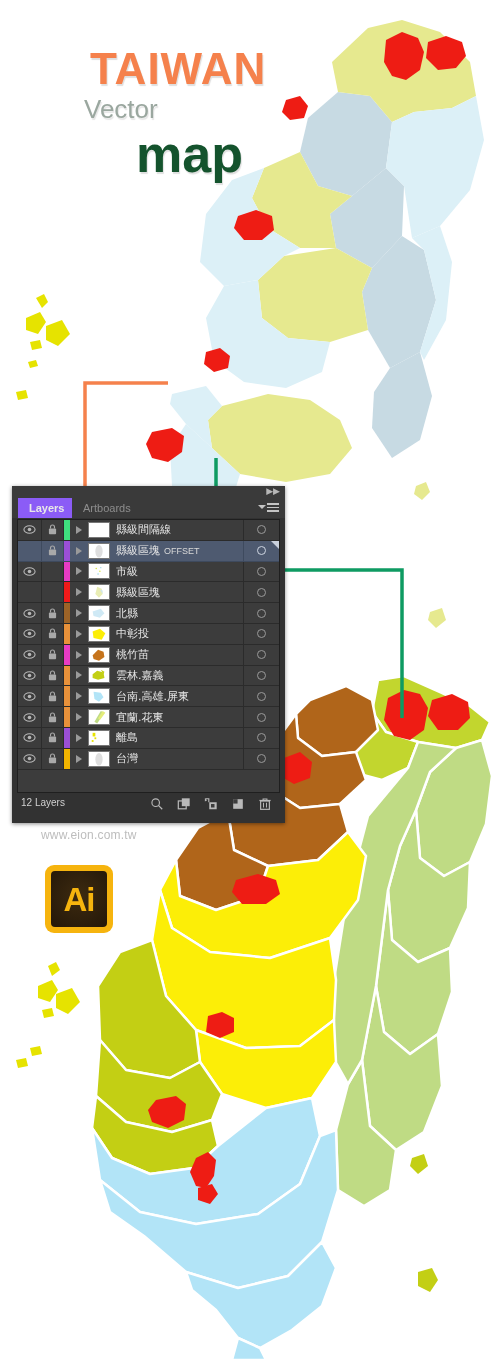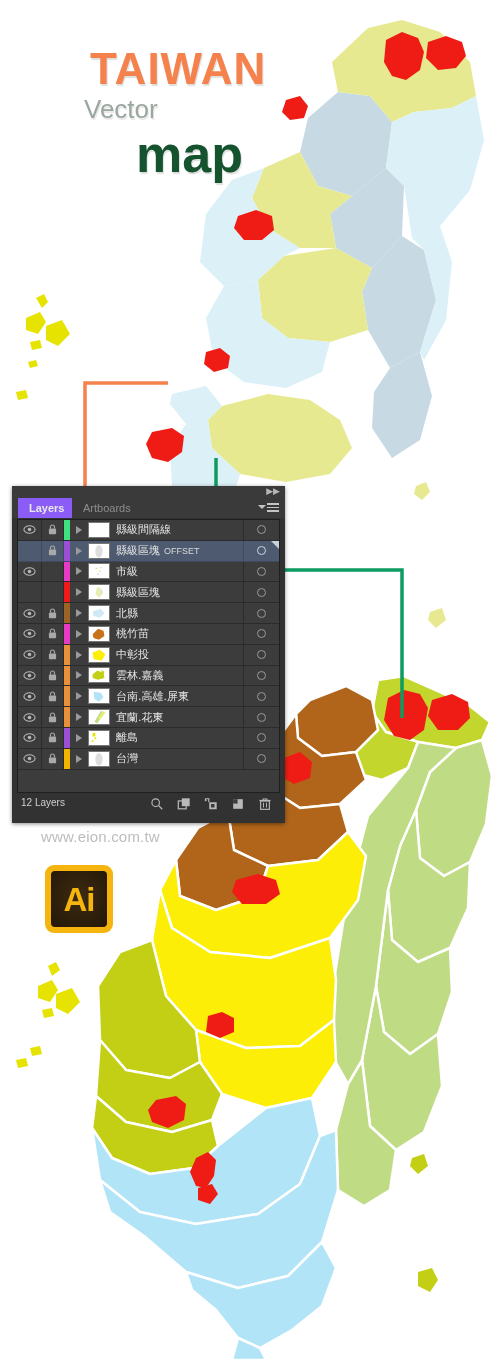--- a/index.html
+++ b/index.html
@@ -17,21 +17,21 @@
             letter-spacing:1px;color:#F5814C;text-shadow:1px 2px 1px rgba(0,0,0,.13);}
   .t-vector{position:absolute;left:28px;top:50px;font-size:26px;color:#9aa79f;
             text-shadow:1px 2px 1px rgba(0,0,0,.10);}
   .t-map{position:absolute;left:80px;top:80px;font-size:52px;font-weight:bold;
          color:#14532d;text-shadow:1px 2px 1px rgba(0,0,0,.13);}
 
   
   .callout{position:absolute;}
 
   
-  .website{position:absolute;left:41px;top:828px;font-size:15px;color:#bdbdbd;
+  .website{position:absolute;left:41px;top:828px;font-size:12px;color:#bdbdbd;
            text-shadow:1px 1px 0 rgba(255,255,255,.9);letter-spacing:.2px;}
 
   
   .aiicon{position:absolute;left:45px;top:865px;width:68px;height:68px;border-radius:9px;
           background:#F6B40E;padding:0;box-sizing:border-box;}
   .aiicon .inner{position:absolute;left:6px;top:6px;right:6px;bottom:6px;border-radius:4px;
      background:radial-gradient(circle at 50% 45%, #3d2a10 0%, #2b1d0b 70%, #241708 100%);
      display:flex;align-items:center;justify-content:center;}
   .aiicon .glyph{color:#F6B40E;font-size:33px;font-weight:bold;line-height:1;
                  font-family:"Liberation Sans",sans-serif;letter-spacing:-1px;}
@@ -340,53 +340,53 @@
               <ellipse cx="7" cy="5" rx="6.2" ry="4.2" fill="none" stroke="#b8b8b8" stroke-width="1.2"></ellipse>
               <circle cx="7" cy="5" r="2" fill="#b8b8b8"></circle>
             </svg>
           </div>
           <div class="c-lock">
             <svg class="lock" viewBox="0 0 10 12">
               <rect x="1" y="5" width="8" height="6.2" rx="1" fill="#a9a9a9"></rect>
               <path d="M2.8 5 L2.8 3.2 A2.2 2.2 0 0 1 7.2 3.2 L7.2 5" fill="none" stroke="#a9a9a9" stroke-width="1.3"></path>
             </svg>
           </div>
+          <div class="c-strip" style="background:#E8913A"></div>
+          <div class="c-arrow">
+            <span class="arrow"></span>
+          </div>
+          <div class="c-thumb"><svg viewBox="0 0 22 16">
+              <path d="M4 5 L12 2 L18 7 L14 14 L5 12 Z" fill="#FCEE07"></path>
+            </svg></div>
+          <div class="c-name"><span>中彰投</span></div>
+          <div class="c-target">
+            <span class="tgt"></span>
+          </div>
+        </div>
+        <div class="row">
+          <div class="c-eye">
+            <svg class="eye" viewBox="0 0 14 10">
+              <ellipse cx="7" cy="5" rx="6.2" ry="4.2" fill="none" stroke="#b8b8b8" stroke-width="1.2"></ellipse>
+              <circle cx="7" cy="5" r="2" fill="#b8b8b8"></circle>
+            </svg>
+          </div>
+          <div class="c-lock">
+            <svg class="lock" viewBox="0 0 10 12">
+              <rect x="1" y="5" width="8" height="6.2" rx="1" fill="#a9a9a9"></rect>
+              <path d="M2.8 5 L2.8 3.2 A2.2 2.2 0 0 1 7.2 3.2 L7.2 5" fill="none" stroke="#a9a9a9" stroke-width="1.3"></path>
+            </svg>
+          </div>
           <div class="c-strip" style="background:#E83BC4"></div>
           <div class="c-arrow">
             <span class="arrow"></span>
           </div>
           <div class="c-thumb"><svg viewBox="0 0 22 16">
               <path d="M4 8 L10 2 L16 4 L17 10 L11 14 L5 12 Z" fill="#C6741C"></path>
             </svg></div>
           <div class="c-name"><span>桃竹苗</span></div>
-          <div class="c-target">
-            <span class="tgt"></span>
-          </div>
-        </div>
-        <div class="row">
-          <div class="c-eye">
-            <svg class="eye" viewBox="0 0 14 10">
-              <ellipse cx="7" cy="5" rx="6.2" ry="4.2" fill="none" stroke="#b8b8b8" stroke-width="1.2"></ellipse>
-              <circle cx="7" cy="5" r="2" fill="#b8b8b8"></circle>
-            </svg>
-          </div>
-          <div class="c-lock">
-            <svg class="lock" viewBox="0 0 10 12">
-              <rect x="1" y="5" width="8" height="6.2" rx="1" fill="#a9a9a9"></rect>
-              <path d="M2.8 5 L2.8 3.2 A2.2 2.2 0 0 1 7.2 3.2 L7.2 5" fill="none" stroke="#a9a9a9" stroke-width="1.3"></path>
-            </svg>
-          </div>
-          <div class="c-strip" style="background:#E8913A"></div>
-          <div class="c-arrow">
-            <span class="arrow"></span>
-          </div>
-          <div class="c-thumb"><svg viewBox="0 0 22 16">
-              <path d="M4 5 L12 2 L18 7 L14 14 L5 12 Z" fill="#FCEE07"></path>
-            </svg></div>
-          <div class="c-name"><span>中彰投</span></div>
           <div class="c-target">
             <span class="tgt"></span>
           </div>
         </div>
         <div class="row">
           <div class="c-eye">
             <svg class="eye" viewBox="0 0 14 10">
               <ellipse cx="7" cy="5" rx="6.2" ry="4.2" fill="none" stroke="#b8b8b8" stroke-width="1.2"></ellipse>
               <circle cx="7" cy="5" r="2" fill="#b8b8b8"></circle>
             </svg>

